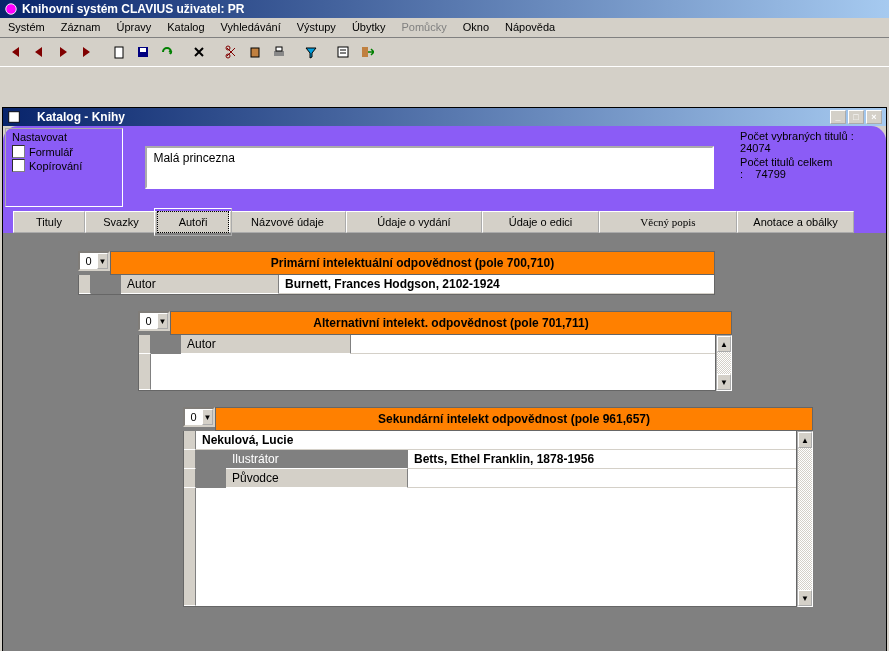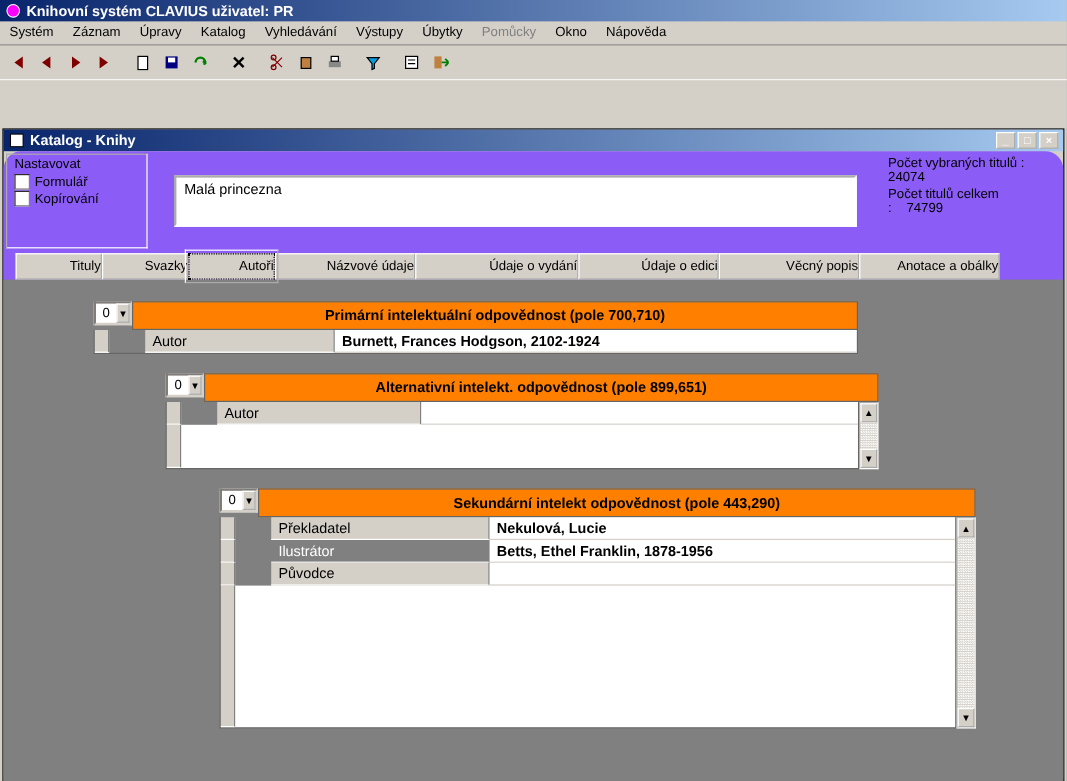--- a/index.html
+++ b/index.html
@@ -30,21 +30,21 @@
   .leftbox .grouptitle { font-size: 11px; margin-bottom: 2px; }
   .checkrow { display: flex; align-items: center; gap: 4px; margin-top: 1px; }
   .chk { width: 13px; height: 13px; background: #fff; border: 1px inset #808080; }
   
   .titlefield { border: 2px inset #fff; background: #fff; height: 43px; margin: 20px; width: 598px; padding: 3px 6px; font-size: 12px; }
   
   .counts { margin: 4px 6px; font-size: 11px; }
   .counts div { margin-bottom: 2px; }
   
   .tabs { display: flex; margin: 2px 4px 0 10px; }
-  .tab { border: 1px outset #fff; padding: 4px 0; text-align: right; background: #d4d0c8; cursor: pointer; font-size: 11px; }
+  .tab { border: 1px outset #fff; padding: 4px 0; text-align: center; background: #d4d0c8; cursor: pointer; font-size: 11px; }
   .tab.active { border: 1px dotted #000; outline: 1px outset #fff; outline-offset: 2px; position: relative; }
   
   .content { background: #808080; min-height: 430px; padding: 18px 0; }
   
   .section { position: relative; margin-bottom: 16px; }
   .sec-head { display: flex; align-items: stretch; }
   .spin { width: 32px; height: 20px; background: #fff; border: 2px inset #d4d0c8; display: flex; align-items: center; }
   .spin input { width: 17px; border: none; text-align: center; font-size: 11px; background: #fff; }
   .spinbtn { width: 13px; height: 16px; background: #d4d0c8; border: 1px outset #fff; display: flex; align-items: center; justify-content: center; font-size: 8px; }
   .orangebar { background: #ff8000; color: #000; font-weight: bold; font-size: 12px; flex: 1; text-align: center; padding: 4px 0; border: 1px solid #666; }
@@ -167,21 +167,21 @@
         <rect x="2" y="2" width="6" height="10" fill="#c08040"></rect>
         <path d="M8 7h5M11 4l3 3-3 3" fill="none" stroke="#008000" stroke-width="1.5"></path>
       </svg>
     </div>
   </div>
 
 <div class="spacer"></div>
 
 <div class="window">
   <div class="win-title">
-    <span style="display:flex;align-items:center;gap:4px;">
+    <span style="display:flex;align-items:center;gap:16px;">
       <svg width="14" height="14" viewBox="0 0 16 16">
           <rect x="2" y="2" width="12" height="12" fill="#fff" stroke="#000"></rect>
         </svg>
       <span>Katalog - Knihy</span>
     </span>
     <span class="win-btns">
       <span class="win-btn">_</span>
       <span class="win-btn">□</span>
       <span class="win-btn">×</span>
     </span>
@@ -206,21 +206,21 @@
       </div>
     </div>
 
     <div class="tabs" id="tabs">
         <div class="tab" style="width: 72px;">Tituly</div>
         <div class="tab" style="width: 72px;">Svazky</div>
         <div class="tab active" style="width: 72px;">Autoři</div>
         <div class="tab" style="width: 117px;">Názvové údaje</div>
         <div class="tab" style="width: 136px;">Údaje o vydání</div>
         <div class="tab" style="width: 117px;">Údaje o edici</div>
-        <div class="tab" style="width: 117px;">Věcný popis</div>
+        <div class="tab" style="width: 138px; font-family: Liberation Serif, serif;">Věcný popis</div>
         <div class="tab" style="width: 117px;">Anotace a obálky</div>
       </div>
 
     <div class="content" id="content">
         <div class="section" style="margin-left: 75px; width: 637px;">
           <div class="sec-head">
             <div class="spin">
               <input value="0" style="">
               <div class="spinbtn">▼</div>
             </div>
@@ -235,21 +235,21 @@
               </div>
             </div>
           </div>
         </div>
         <div class="section" style="margin-left: 135px; width: 594px;">
           <div class="sec-head">
             <div class="spin">
               <input value="0" style="">
               <div class="spinbtn">▼</div>
             </div>
-            <div class="orangebar">Alternativní intelekt. odpovědnost (pole 899,651)</div>
+            <div class="orangebar">Alternativní intelekt. odpovědnost (pole 701,711)</div>
           </div>
           <div style="display: flex;">
             <div class="rowgrid" style="flex: 1 1 0%;">
               <div class="row">
                 <div class="rowhead"></div>
                 <div class="rolecell" style="width: 170px;">Autor</div>
                 <div class="valcell empty"></div>
               </div>
               <div class="row">
                 <div class="rowhead"></div>
@@ -262,27 +262,26 @@
               <div class="sbtn">▼</div>
             </div>
           </div>
         </div>
         <div class="section" style="margin-left: 180px; width: 630px;">
           <div class="sec-head">
             <div class="spin">
               <input value="0" style="">
               <div class="spinbtn">▼</div>
             </div>
-            <div class="orangebar">Sekundární intelekt odpovědnost (pole 443,290)</div>
+            <div class="orangebar">Sekundární intelekt odpovědnost (pole 961,657)</div>
           </div>
           <div style="display: flex;">
             <div class="rowgrid" style="flex: 1 1 0%;">
               <div class="row">
                 <div class="rowhead"></div>
-                <div class="rolecell" style="width: 182px;">Překladatel</div>
                 <div class="valcell">Nekulová, Lucie</div>
               </div>
               <div class="row">
                 <div class="rowhead"></div>
                 <div class="rolecell selected" style="width: 182px;">Ilustrátor</div>
                 <div class="valcell">Betts, Ethel Franklin, 1878-1956</div>
               </div>
               <div class="row">
                 <div class="rowhead"></div>
                 <div class="rolecell" style="width: 182px;">Původce</div>

